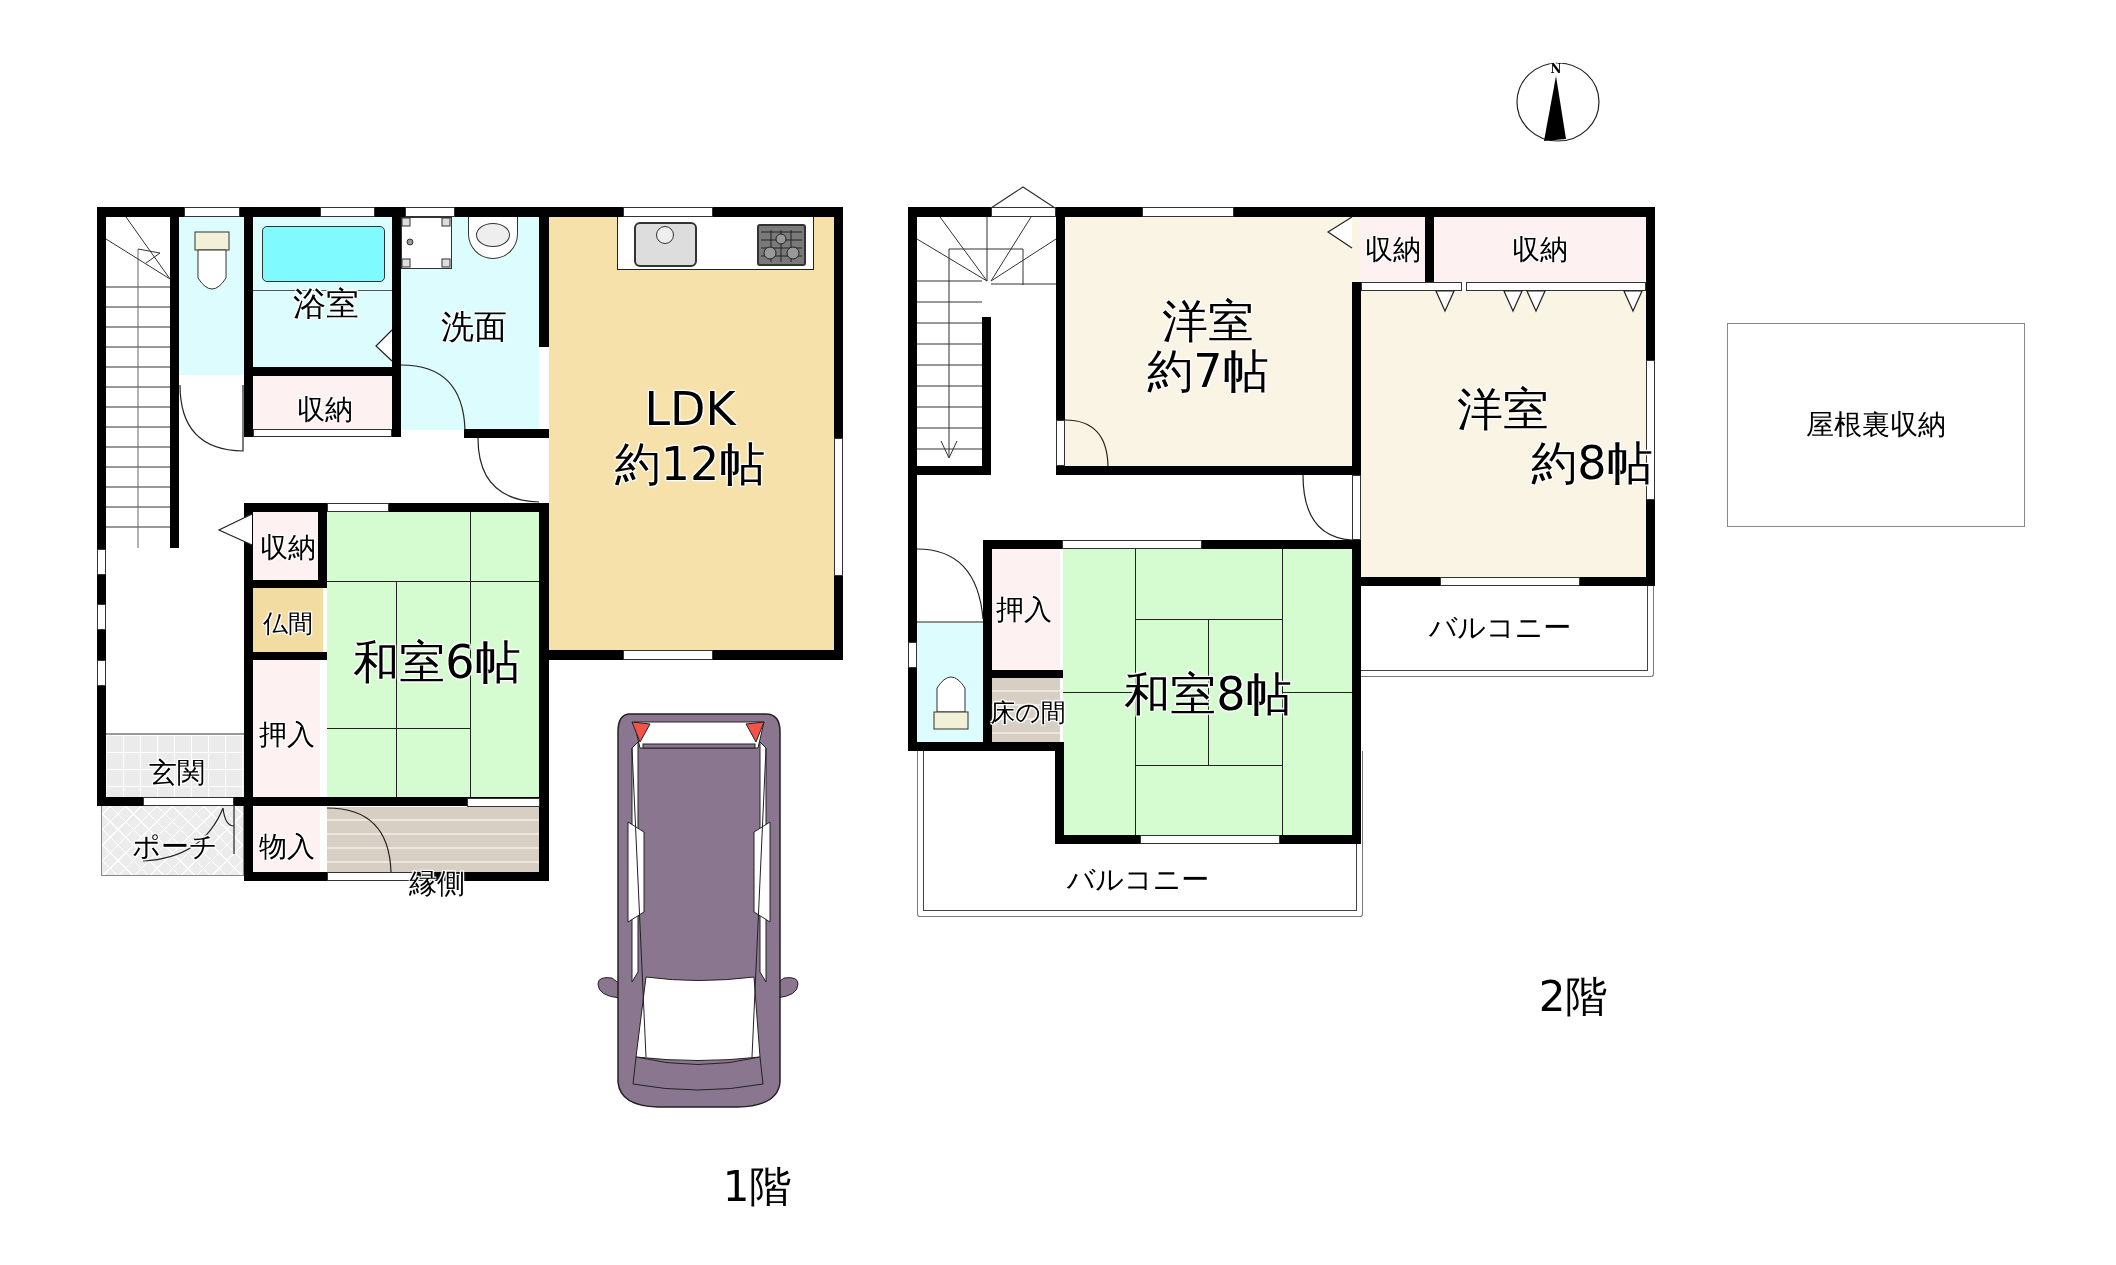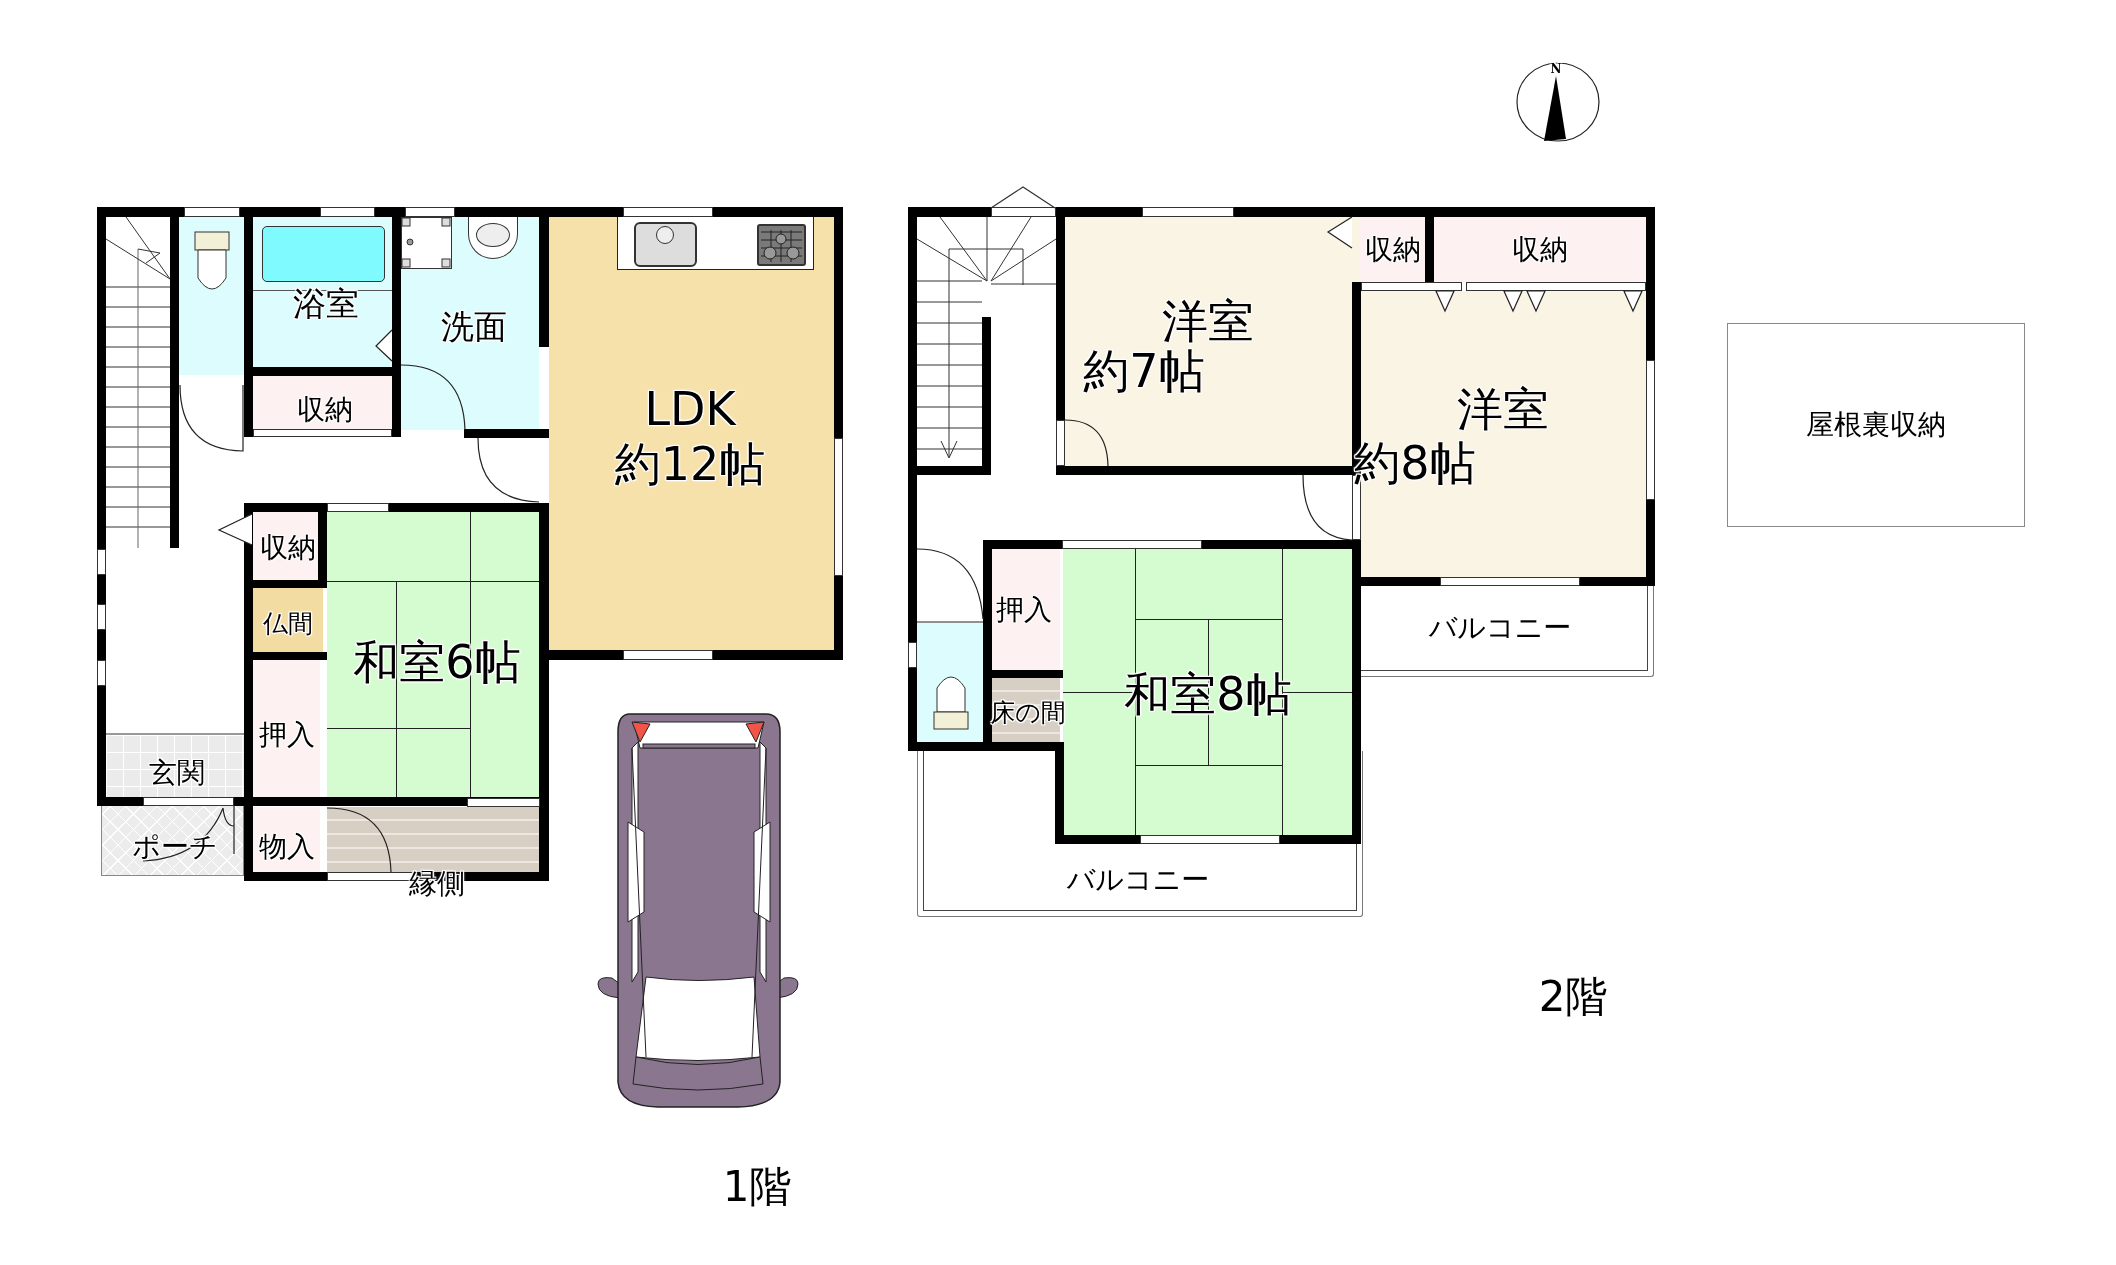--- a/index.html
+++ b/index.html
@@ -315,25 +315,25 @@
       <path d="M0 0 Q42 0 43 46" fill="none" stroke="#222" stroke-width="1.2"></path>
     </svg>
   <svg style="left:1303px;top:475px;" width="50" height="66">
       <path d="M0 0 Q0 62 49 65" fill="none" stroke="#222" stroke-width="1.2"></path>
     </svg>
   <svg style="left:917px;top:549px;" width="66" height="74">
       <path d="M0 0 Q60 0 66 70 M0 73 L66 73" fill="none" stroke="#222" stroke-width="1.2"></path>
     </svg>
 
   <div class="lbl big" style="left:1208px;top:322px;">洋室</div>
-  <div class="lbl big" style="left:1144px;top:372px;">約7帖</div>
+  <div class="lbl big" style="left:1208px;top:372px;">約7帖</div>
   <div class="lbl sm" style="left:1393px;top:250px;">収納</div>
   <div class="lbl sm" style="left:1540px;top:250px;">収納</div>
   <div class="lbl big" style="left:1503px;top:410px;">洋室</div>
-  <div class="lbl big" style="left:1415px;top:464px;">約8帖</div>
+  <div class="lbl big" style="left:1592px;top:464px;">約8帖</div>
   <div class="lbl big" style="left:1208px;top:695px;">和室8帖</div>
   <div class="lbl sm" style="left:1024px;top:610px;">押入</div>
   <div class="lbl xs" style="left:1028px;top:712px;">床の間</div>
   <div class="lbl sm" style="left:1500px;top:628px;">バルコニー</div>
   <div class="lbl sm" style="left:1138px;top:880px;">バルコニー</div>
 
   <div class="room" style="left:1727px;top:323px;width:298px;height:204px;border:1.5px solid #888;background:#fff;"></div>
   <div class="lbl sm" style="left:1876px;top:425px;">屋根裏収納</div>
 
   <div class="lbl" style="left:1573px;top:997px;font-size:42px;">2階</div>

